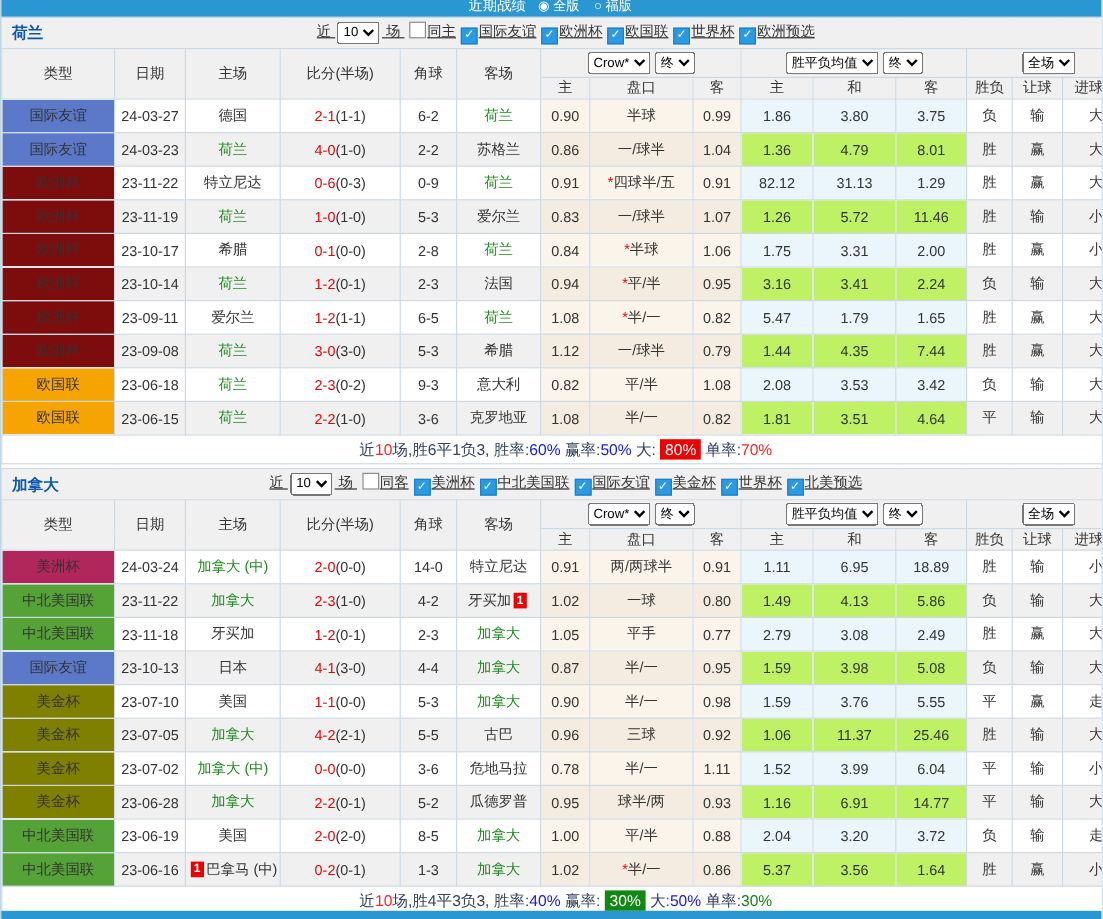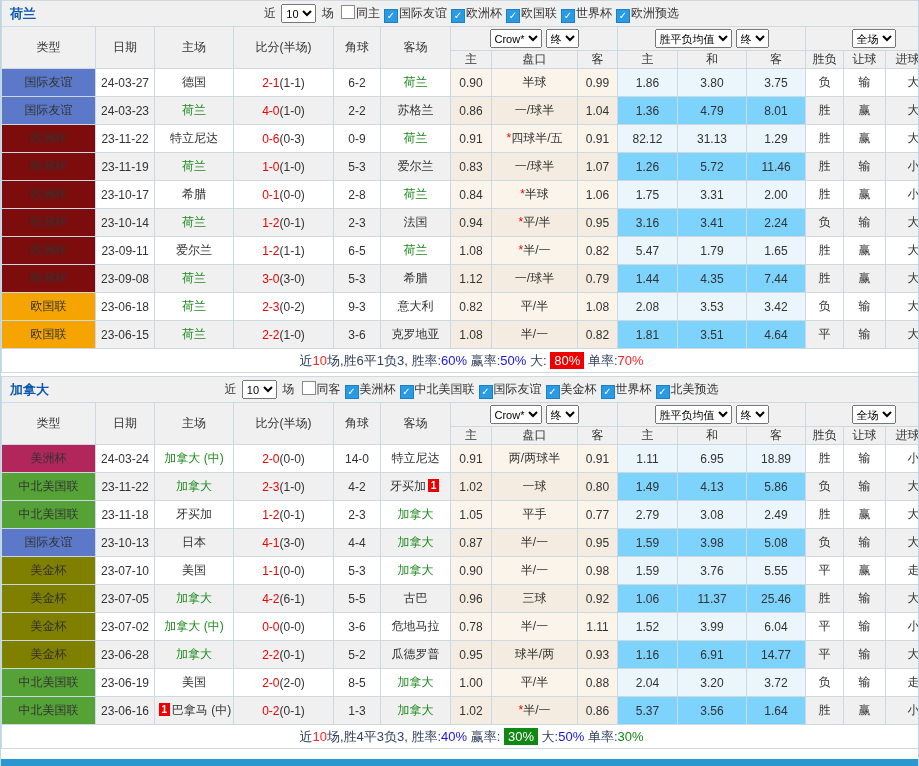--- a/index.html
+++ b/index.html
@@ -9,34 +9,34 @@
   .topbar{height:14px;background:#2b97d2;color:#fff;font-size:12px;text-align:center;overflow:hidden;}
   .topbar-inner{transform:translateY(-4px);white-space:nowrap;}
   .radio{display:inline-block;margin:0 2px 0 10px;font-size:11px;}
   .bottombar{position:absolute;bottom:0;left:0;width:100%;height:7px;background:#2b97d2;}
 
   table.sec{width:917px;border-collapse:collapse;table-layout:fixed;font-size:12px;}
   table.sec th,table.sec td{border:1px solid #ccd9e3;text-align:center;padding:0;
         height:27px;color:#333;overflow:hidden;white-space:nowrap;font-weight:normal;}
   tr.title-row td{background:#f0f0f0;height:25px;position:relative;}
   .team-title{position:absolute;left:8px;top:0;line-height:25px;font-size:13px;font-weight:bold;color:#0a58b0;}
-  .filterwrap{font-size:12px;color:#333;}
+  .filterwrap{font-size:12px;color:#333;text-decoration:underline;}
   tr.hdr1 th{background:#f0f0f0;height:23px;}
   tr.hdr2 th{background:#f0f0f0;height:15px;font-size:12px;}
   select{font-size:11px;height:19px;margin:0 2px;vertical-align:middle;}
   .cb{display:inline-block;width:12px;height:12px;vertical-align:-2px;margin:0 1px 0 4px;
       font-size:10px;line-height:12px;text-align:center;}
   .cb.on{background:#2a9ae3;border:1px solid #1d7fc4;color:#fff;}
   .cb.off{background:#fff;border:1px solid #8a8a8a;}
   td.type{color:#fff;}
   .alt td{background:#f0f0f0;}
   td.crowcell{background:#fbf4ea;}
   .alt td.crowcell{background:#f4ece1;}
   td.avgcell{background:#eaf5fc;}
-  .alt td.avgcell{background:#7dd3fc;}
+  .alt td.avgcell{background:#bef264;}
   .green{color:#1e8b1e;}
   .ft{color:#ee0000;}
   .ht{color:#333;}
   .star{color:#ee0000;}
   .avg-draw{color:#4a7ab5;}
   .res-r{color:#e60000;}
   .res-g{color:#1e8b1e;}
   .res-b{color:#2222dd;}
   .badge1{display:inline-block;background:#ee0000;color:#fff;font-size:10px;font-weight:bold;
       width:11px;height:13px;line-height:13px;vertical-align:1px;margin:0 2px;}
@@ -46,20 +46,25 @@
   .s-blue{color:#1515ee;}
   .s-green{color:#118811;}
   .s-badge-red{background:#ee0000;color:#fff;padding:1px 4px;}
   .s-badge-green{background:#118811;color:#fff;padding:1px 4px;}
   .spacer{height:3px;}
 </style>
 </head>
 <body>
 
 <div class="page">
+  <div class="topbar">
+    <div class="topbar-inner">
+      <span>近期战绩</span><span id="topbar-radios"><span class="radio">◉ 全版</span><span class="radio">○ 福版</span></span>
+    </div>
+  </div>
   <div id="sections">
       <table class="sec">
         <colgroup>
           <col style="width: 94px;">
           <col style="width: 59px;">
           <col style="width: 79px;">
           <col style="width: 100px;">
           <col style="width: 47px;">
           <col style="width: 70px;">
           <col style="width: 41px;">
@@ -400,21 +405,21 @@
             <td class="avgcell avg-draw">3.76</td>
             <td class="avgcell">5.55</td>
             <td class="res-b">平</td>
             <td class="res-r">赢</td>
             <td class="res-b">走</td>
           </tr>
           <tr class="alt">
             <td class="type" style="background: rgb(127, 127, 0);">美金杯</td>
             <td>23-07-05</td>
             <td><span><span class="green">加拿大</span></span></td>
-            <td><span class="ft">4-2</span><span class="ht">(6-1)</span></td>
+            <td><span class="ft">4-2</span><span class="ht">(2-1)</span></td>
             <td>5-5</td>
             <td><span><span>古巴</span></span></td>
             <td class="crowcell">0.96</td>
             <td class="crowcell"><span>三球</span></td>
             <td class="crowcell">0.92</td>
             <td class="avgcell">1.06</td>
             <td class="avgcell avg-draw">11.37</td>
             <td class="avgcell">25.46</td>
             <td class="res-r">胜</td>
             <td class="res-g">输</td>

